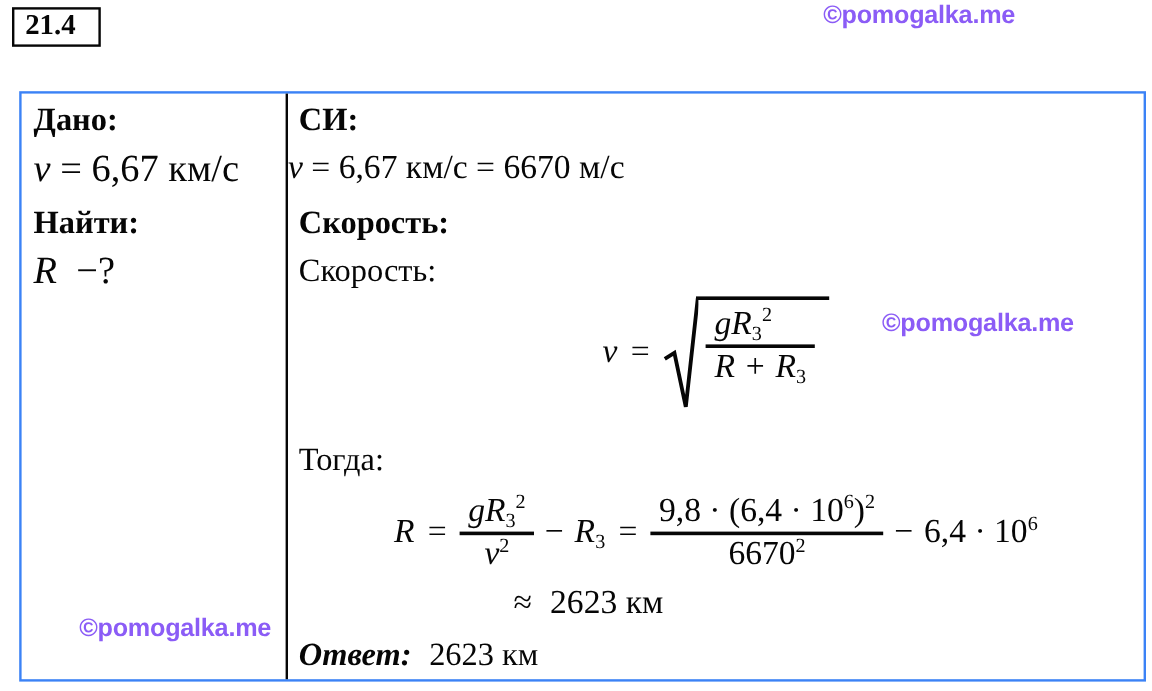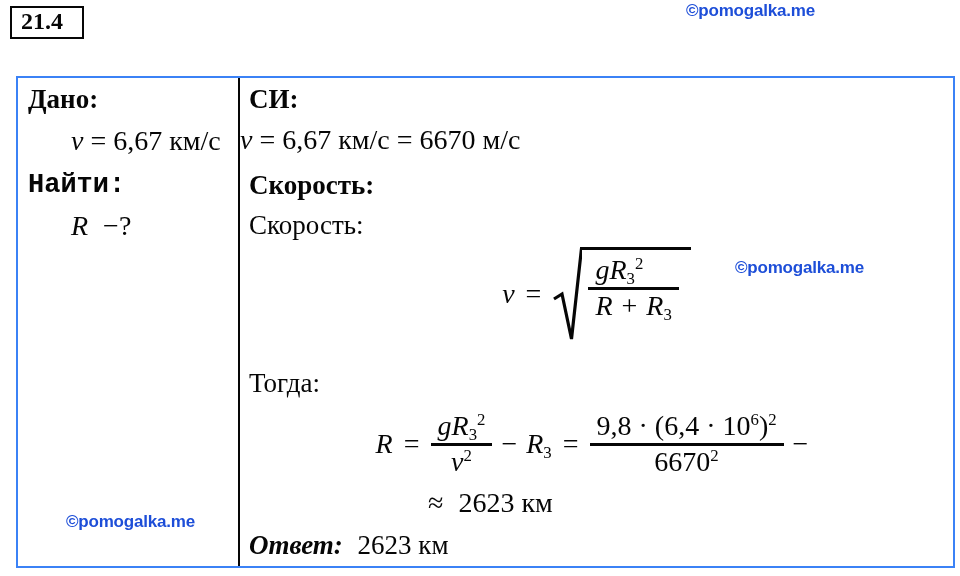--- a/index.html
+++ b/index.html
@@ -7,43 +7,43 @@
     position:relative;width:960px;height:576px;background:#ffffff;color:#060606;
     font-family:"Liberation Serif",serif;overflow:hidden;
   }
   
   .problem-box{
     position:absolute;left:10px;top:6px;border:2px solid #060606;
     padding:0 19px 2px 9px;font-weight:bold;font-size:24px;line-height:27px;
   }
   
   .wm{
-    font-family:"Liberation Sans",sans-serif;font-weight:bold;font-size:17px;
-    color:#1d4ed8;letter-spacing:-0.2px;white-space:nowrap;
+    font-family:"Liberation Sans",sans-serif;font-weight:bold;font-size:21px;
+    color:#8b5cf6;letter-spacing:-0.2px;white-space:nowrap;
   }
   .wm-top{position:absolute;left:686px;top:1px;}
   .wm-mid{position:absolute;left:495px;top:180px;}
   .wm-bottom{position:absolute;left:48px;top:434px;}
   
   .table{position:absolute;left:16px;top:76px;width:935px;height:488px;border:2px solid #3b82f6;}
   .col-left{position:absolute;left:0;top:0;bottom:0;width:220px;border-right:2px solid #060606;}
   .col-right{position:absolute;left:222px;top:0;right:0;bottom:0;}
   
   .h{position:absolute;font-weight:bold;font-size:27px;line-height:33px;white-space:nowrap;}
   .t{position:absolute;font-size:27px;line-height:33px;white-space:nowrap;}
-  .math{font-size:28px;margin-left:43px;}
+  .math{font-size:32px;}
   .var{font-style:italic;}
   .sub{font-size:0.6em;vertical-align:-0.3em;line-height:0;}
   .sup{font-size:0.6em;vertical-align:0.62em;line-height:0;}
   .op{margin:0 9px;}
   .eq{margin:0 11px;}
   
   .given-heading{left:10px;top:5px;}
   .given-line{left:10px;top:46px;}
-  .find-heading{left:10px;top:91px;font-family:Liberation Mono, monospace;}
+  .find-heading{left:10px;top:91px;}
   .find-line{left:10px;top:131px;}
   
   .si-heading{left:9px;top:5px;}
   .si-line{position:absolute;left:0;right:0;top:45px;text-align:left;font-size:28px;line-height:33px;white-space:nowrap;}
   .solution-heading{left:9px;top:91px;}
   .speed-label{left:9px;top:131px;}
   .then-label{left:9px;top:289px;}
   .approx-line{position:absolute;left:188px;top:409px;font-size:28px;line-height:32px;white-space:nowrap;}
   .answer-line{position:absolute;left:9px;top:451px;font-size:27px;line-height:33px;white-space:nowrap;}
   .answer-label{font-weight:bold;font-style:italic;margin-right:8px;}
@@ -137,20 +137,21 @@
         <span class="eq">=</span>
         <span class="frac">
           <span class="num">
             <span>9,8 · (6,4 · 10</span><span class="sup">6</span><span>)</span><span class="sup">2</span>
           </span>
           <span class="den">
             <span>6670</span><span class="sup">2</span>
           </span>
         </span>
         <span class="op">−</span>
+        <span><span>6,4 · 10</span><span class="sup">6</span></span>
       </div>
 
       <div class="approx-line">
         <span>≈</span>
         <span style="margin-left:8px;">2623 км</span>
       </div>
 
       <div class="answer-line">
         <span class="answer-label">Ответ:</span>
         <span>2623 км</span>

